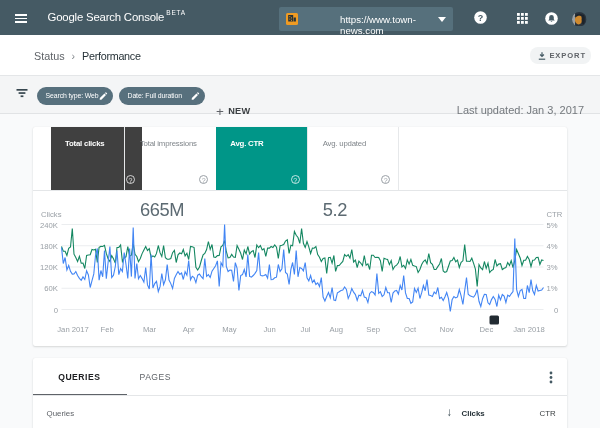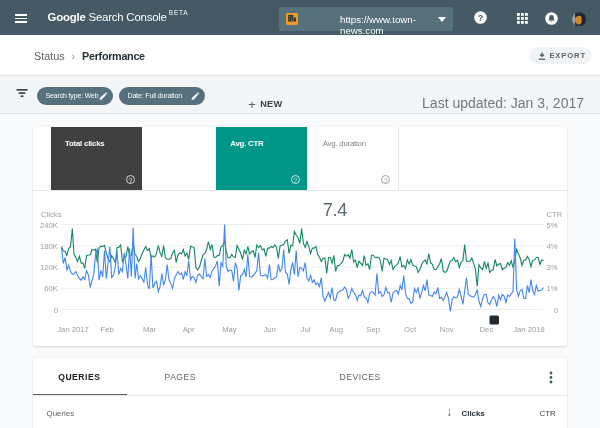--- a/index.html
+++ b/index.html
@@ -4,41 +4,41 @@
 <style>
   * { margin:0; padding:0; box-sizing:border-box; }
   html,body { width:600px; height:428px; overflow:hidden; }
   body { font-family:"Liberation Sans", sans-serif; background:#f9fafb; position:relative; }
   .abs { position:absolute; }
 
   
   #topbar { position:absolute; left:0; top:0; width:600px; height:35px; background:#455a64; }
   #burger div { position:absolute; left:15px; width:11.5px; height:1.7px; background:#fff; }
   #logo { position:absolute; left:47.5px; top:10.4px; color:#fff; font-size:11.4px; letter-spacing:-0.2px; white-space:nowrap; }
-  #logo b { font-weight:700; }
+  #logo b { font-weight:400; }
   #logo sup { font-size:6.5px; letter-spacing:0.8px; position:relative; top:-1px; left:2px; }
   #urlbox { position:absolute; left:279px; top:7px; width:174px; height:24px; background:#56707c; border-radius:2px; }
   #favicon { position:absolute; left:7px; top:5.5px; width:12px; height:12px; background:#ef9b23; border-radius:1.5px; }
   #urltext { position:absolute; left:28px; top:6.8px; color:#fff; font-size:9.7px;padding-left:33px; }
   #urlarrow { position:absolute; right:7px; top:9.5px; width:0; height:0; border-left:4.5px solid transparent; border-right:4.5px solid transparent; border-top:5px solid #fff; }
 
   
   #crumbbar { position:absolute; left:0; top:35px; width:600px; height:40.5px; background:#fff; border-bottom:1px solid #e4e6e8; }
   #crumbs { position:absolute; left:34px; top:14.5px; font-size:10.8px; color:#5f6368; }
   #crumbs .sep { color:#80868b; margin:0 7px; font-size:10.5px; }
-  #crumbs .cur { color:#263238; font-weight:700; letter-spacing:-0.3px; }
+  #crumbs .cur { color:#263238; font-weight:400; letter-spacing:-0.3px; }
   #exportbtn { position:absolute; right:9px; top:12px; width:61px; height:17px; background:#f1f3f4; border-radius:8px; color:#5f6368; font-size:7.6px; font-weight:700; letter-spacing:0.9px; line-height:17.5px; text-align:right; padding-right:5px; }
 
   
   #filterband { position:absolute; left:0; top:75.5px; width:600px; height:38px; background:#f4f5f6; border-bottom:1px solid #e1e3e5; }
   .chip { position:absolute; top:11.5px; height:17.5px; background:#57707d; border-radius:9px; color:#fff; font-size:6.9px; line-height:18px; padding-left:8.5px; white-space:nowrap; letter-spacing:-0.1px; }
   .chip svg { position:absolute; right:5.5px; top:5px; }
-  #newbtn { position:absolute; left:216px; top:21px; color:#3c4043; font-size:9.2px; font-weight:700; letter-spacing:0.3px;margin-left:32px; }
+  #newbtn { position:absolute; left:216px; top:28px; color:#3c4043; font-size:9.2px; font-weight:700; letter-spacing:0.3px; }
   #newbtn .plus { font-size:13.5px; font-weight:400; vertical-align:-2px; margin-right:4px; color:#5f6368; }
-  #lastupd { position:absolute; right:16px; top:19px; color:#74797e; font-size:14px; }
+  #lastupd { position:absolute; right:16px; top:28px; color:#74797e; font-size:11px; }
 
   
   .card { position:absolute; left:32.5px; width:534px; background:#fff; border-radius:2px; box-shadow:0 1px 2px rgba(60,64,67,0.18), 0 0 1px rgba(60,64,67,0.1); }
   #card1 { top:126.5px; height:219px; }
   #card2 { top:357.5px; height:71px; border-radius:2px 2px 0 0; }
 
   
   .tile { position:absolute; top:0; height:63.5px; }
   .tile .lbl { position:absolute; left:14.5px; top:12.5px; font-size:7.8px; font-weight:700; letter-spacing:-0.2px; }
   .tile .num { position:absolute; left:14.5px; top:28.5px; font-size:18.3px; letter-spacing:-0.4px;margin-top:44px; }
@@ -150,28 +150,33 @@
   <div id="newbtn"><span class="plus">+</span>NEW</div>
   <div id="lastupd">Last updated: Jan 3, 2017</div>
 </div>
 
 <div class="card" id="card1">
   <div class="tile on" style="left:18px; width:91.9px; background:#404040;">
     <div class="lbl">Total clicks</div>
       <div class="num">26.6K</div>
       <div class="q">?</div>
   </div>
+  <div class="tile off" style="left:91.9px; width:91.4px; border-left:1px solid #e6e8ea;">
+    <div class="lbl">Total impressions</div>
+      <div class="num">665M</div>
+      <div class="q">?</div>
+  </div>
   <div class="tile on" style="left:183.3px; width:91.4px; background:#009688;">
     <div class="lbl">Avg. CTR</div>
       <div class="num">4%</div>
       <div class="q">?</div>
   </div>
   <div class="tile off" style="left:274.7px; width:91.4px; border-left:1px solid #e6e8ea; border-right:1px solid #e6e8ea;">
-    <div class="lbl">Avg. duration</div>
-      <div class="num">7.4</div>
+    <div class="lbl">Avg. updated</div>
+      <div class="num">5.2</div>
       <div class="q">?</div>
   </div>
   <div class="abs" style="left:0;top:63.5px;width:534px;height:1px;background:#e4e6e8"></div>
 
   <svg class="abs" style="left:0;top:64px;overflow:visible" width="534" height="155" viewBox="0 0 534 155">
 
     <g stroke="#ebedef" stroke-width="1">
       <line x1="28.5" y1="33.5" x2="510.5" y2="33.5"></line>
       <line x1="28.5" y1="54.75" x2="510.5" y2="54.75"></line>
       <line x1="28.5" y1="76" x2="510.5" y2="76"></line>
@@ -207,22 +212,21 @@
       <text x="496" y="140.5" text-anchor="middle">Jan 2018</text>
     </g>
     <rect x="456.5" y="124.5" width="9.5" height="9" rx="1.5" fill="#222b32"></rect>
     <polyline id="greenline" fill="none" stroke="#148761" stroke-width="1.1" points="28.5,55.5 30.3,60.2 32.1,60.2 33.9,64.5 35.7,57.3 37.5,56.0 39.3,37.5 41.0,63.2 42.8,66.5 44.6,70.5 46.4,65.4 48.2,72.2 50.0,72.1 51.8,77.5 53.6,64.5 55.4,64.0 57.2,63.8 59.0,58.5 60.8,59.0 62.5,58.2 64.3,71.5 66.1,56.3 67.9,55.4 69.7,55.5 71.5,54.4 73.3,62.4 75.1,67.7 76.9,70.5 78.7,64.7 80.5,67.7 82.3,72.1 84.0,56.5 85.8,56.4 87.6,54.0 89.4,70.5 91.2,66.8 93.0,65.8 94.8,55.5 96.6,65.2 98.4,64.1 100.2,52.5 102.0,63.3 103.8,65.5 105.5,70.7 107.3,67.5 109.1,62.6 110.9,59.0 112.7,55.5 114.5,59.5 116.3,57.7 118.1,66.5 119.9,64.9 121.7,66.0 123.5,62.4 125.3,54.5 127.1,61.9 128.8,65.4 130.6,54.5 132.4,66.8 134.2,68.2 136.0,68.3 137.8,67.5 139.6,61.7 141.4,59.4 143.2,71.5 145.0,63.8 146.8,62.0 148.6,62.7 150.3,58.5 152.1,64.9 153.9,62.3 155.7,68.5 157.5,55.4 159.3,55.7 161.1,56.5 162.9,76.2 164.7,79.0 166.5,76.1 168.3,69.5 170.1,63.8 171.8,62.4 173.6,58.5 175.4,50.5 177.2,58.4 179.0,53.5 180.8,66.0 182.6,66.5 184.4,64.6 186.2,64.5 188.0,55.8 189.8,54.5 191.6,49.5 193.3,60.5 195.1,66.8 196.9,66.5 198.7,63.4 200.5,66.1 202.3,66.4 204.1,54.5 205.9,58.2 207.7,62.3 209.5,68.5 211.3,59.0 213.1,62.9 214.8,55.5 216.6,63.0 218.4,60.7 220.2,59.6 222.0,66.5 223.8,54.0 225.6,56.7 227.4,54.5 229.2,59.0 231.0,57.7 232.8,65.5 234.6,57.1 236.4,57.1 238.1,55.5 239.9,56.5 241.7,53.9 243.5,56.2 245.3,67.5 247.1,54.7 248.9,54.2 250.7,53.5 252.5,50.1 254.3,48.8 256.1,62.5 257.9,54.3 259.6,54.8 261.4,40.5 263.2,44.3 265.0,46.5 266.8,52.4 268.6,37.5 270.4,52.3 272.2,56.5 274.0,50.5 275.8,55.8 277.6,62.5 279.4,57.1 281.1,57.2 282.9,55.5 284.7,63.5 286.5,66.3 288.3,70.5 290.1,67.5 291.9,67.0 293.7,82.5 295.5,66.6 297.3,66.3 299.1,72.1 300.9,64.5 302.6,80.4 304.4,74.6 306.2,74.5 308.0,72.4 309.8,70.5 311.6,63.5 313.4,65.3 315.2,63.7 317.0,67.1 318.8,58.5 320.6,71.0 322.4,69.1 324.2,76.5 325.9,70.1 327.7,72.0 329.5,74.6 331.3,64.5 333.1,74.3 334.9,72.9 336.7,78.5 338.5,64.2 340.3,64.2 342.1,66.5 343.9,66.2 345.7,66.6 347.4,69.7 349.2,80.5 351.0,67.3 352.8,68.0 354.6,68.5 356.4,73.6 358.2,69.5 360.0,78.5 361.8,75.3 363.6,74.1 365.4,71.8 367.2,65.5 368.9,75.9 370.7,74.3 372.5,77.5 374.3,68.9 376.1,73.1 377.9,68.5 379.7,74.3 381.5,75.0 383.3,75.6 385.1,81.5 386.9,78.5 388.7,73.5 390.4,70.5 392.2,68.9 394.0,72.7 395.8,62.5 397.6,71.7 399.4,73.4 401.2,78.5 403.0,78.5 404.8,75.6 406.6,73.0 408.4,67.5 410.2,79.9 411.9,81.4 413.7,80.5 415.5,75.2 417.3,70.0 419.1,69.6 420.9,66.5 422.7,70.8 424.5,69.0 426.3,76.5 428.1,71.3 429.9,69.8 431.7,53.5 433.5,70.3 435.2,70.3 437.0,70.5 438.8,67.2 440.6,72.4 442.4,78.1 444.2,95.5 446.0,73.6 447.8,77.0 449.6,78.7 451.4,70.5 453.2,77.4 455.0,72.1 456.7,81.5 458.5,79.5 460.3,78.4 462.1,68.5 463.9,75.0 465.7,73.1 467.5,72.6 469.3,78.5 471.1,77.2 472.9,76.6 474.7,71.5 476.5,74.5 478.2,69.6 480.0,76.5 481.8,69.3 483.6,58.5 485.4,62.8 487.2,67.0 489.0,74.5 490.8,69.2 492.6,69.2 494.4,65.5 496.2,68.5 498.0,75.5 499.7,69.3 501.5,69.0 503.3,66.5 505.1,66.4 506.9,73.5 508.7,69.0 510.5,69.5"></polyline>
     <polyline id="blueline" fill="none" stroke="#4285f4" stroke-width="1.1" points="28.5,56.5 30.3,72.5 32.1,66.5 33.9,78.9 35.7,74.5 37.5,80.3 39.3,83.1 41.0,83.0 42.8,80.5 44.6,84.5 46.4,87.4 48.2,89.3 50.0,85.9 51.8,88.5 53.6,79.9 55.4,84.0 57.2,96.5 59.0,89.6 60.8,82.9 62.5,64.5 64.3,57.5 66.1,89.2 67.9,79.5 69.7,85.8 71.5,59.5 73.3,87.7 75.1,71.5 76.9,55.5 78.7,86.5 80.5,84.2 82.3,75.5 84.0,59.5 85.8,83.7 87.6,77.5 89.4,80.5 91.2,61.5 93.0,73.5 94.8,87.5 96.6,57.5 98.4,85.6 100.2,36.5 102.0,87.4 103.8,72.5 105.5,87.7 107.3,84.5 109.1,87.6 110.9,91.2 112.7,76.5 114.5,93.9 116.3,98.0 118.1,63.5 119.9,97.0 121.7,92.6 123.5,90.3 125.3,100.5 127.1,95.4 128.8,82.5 130.6,93.7 132.4,88.8 134.2,73.5 136.0,89.0 137.8,92.6 139.6,97.5 141.4,87.4 143.2,83.8 145.0,80.5 146.8,83.4 148.6,82.0 150.3,88.5 152.1,80.7 153.9,84.2 155.7,69.5 157.5,88.8 159.3,85.3 161.1,86.5 162.9,91.6 164.7,84.2 166.5,83.1 168.3,85.7 170.1,87.7 171.8,67.5 173.6,85.4 175.4,83.7 177.2,86.5 179.0,80.2 180.8,77.5 182.6,74.8 184.4,69.9 186.2,95.5 188.0,71.7 189.8,75.2 191.6,33.5 193.3,75.4 195.1,80.5 196.9,79.1 198.7,79.3 200.5,90.5 202.3,71.6 204.1,77.3 205.9,99.5 207.7,84.6 209.5,83.6 211.3,78.5 213.1,85.9 214.8,63.5 216.6,85.4 218.4,86.1 220.2,84.5 222.0,82.3 223.8,79.6 225.6,61.5 227.4,84.2 229.2,84.9 231.0,84.5 232.8,83.5 234.6,87.2 236.4,73.5 238.1,88.7 239.9,88.5 241.7,86.8 243.5,86.2 245.3,73.5 247.1,80.5 248.9,77.8 250.7,58.5 252.5,81.5 254.3,83.1 256.1,93.5 257.9,78.4 259.6,71.5 261.4,83.5 263.2,59.5 265.0,85.8 266.8,76.5 268.6,77.5 270.4,79.9 272.2,71.5 274.0,86.9 275.8,89.9 277.6,84.5 279.4,91.5 281.1,89.0 282.9,93.5 284.7,91.8 286.5,95.6 288.3,86.5 290.1,106.1 291.9,110.0 293.7,105.5 295.5,101.5 297.3,106.7 299.1,96.5 300.9,109.1 302.6,109.5 304.4,101.9 306.2,100.8 308.0,99.5 309.8,99.1 311.6,96.0 313.4,98.4 315.2,107.5 317.0,103.4 318.8,97.5 320.6,101.2 322.4,103.6 324.2,109.5 325.9,104.2 327.7,104.8 329.5,99.5 331.3,106.1 333.1,106.6 334.9,111.5 336.7,102.4 338.5,100.6 340.3,101.5 342.1,103.9 343.9,82.5 345.7,102.4 347.4,100.7 349.2,105.5 351.0,103.8 352.8,96.5 354.6,101.7 356.4,101.7 358.2,111.5 360.0,102.1 361.8,99.9 363.6,99.5 365.4,103.0 367.2,94.5 368.9,99.0 370.7,84.5 372.5,101.9 374.3,107.5 376.1,107.5 377.9,112.3 379.7,110.9 381.5,97.5 383.3,101.4 385.1,97.1 386.9,107.5 388.7,101.7 390.4,94.5 392.2,99.7 394.0,88.5 395.8,104.0 397.6,104.6 399.4,105.5 401.2,101.0 403.0,102.8 404.8,96.5 406.6,107.5 408.4,106.3 410.2,109.5 411.9,106.0 413.7,101.5 415.5,107.6 417.3,120.5 419.1,108.8 420.9,105.5 422.7,106.9 424.5,105.9 426.3,98.5 428.1,104.9 429.9,113.5 431.7,99.7 433.5,86.5 435.2,103.2 437.0,104.8 438.8,105.5 440.6,106.2 442.4,103.5 444.2,98.5 446.0,110.3 447.8,115.5 449.6,107.7 451.4,103.3 453.2,103.5 455.0,111.8 456.7,113.5 458.5,108.6 460.3,105.5 462.1,108.4 463.9,115.5 465.7,104.1 467.5,108.9 469.3,103.5 471.1,105.0 472.9,111.5 474.7,104.1 476.5,105.5 478.2,102.8 480.0,100.5 481.8,47.5 483.6,98.3 485.4,105.5 487.2,99.6 489.0,98.5 490.8,107.5 492.6,107.4 494.4,94.5 496.2,101.7 498.0,88.5 499.7,99.5 501.5,103.5 503.3,94.5 505.1,100.0 506.9,99.5 508.7,99.0 510.5,96.5"></polyline>
   </svg>
 </div>
 
 <div class="card" id="card2">
   <div class="tab sel" style="left:0">QUERIES</div>
-  <div class="tab" style="left:101px">PAGES</div>
-  <div class="tab" style="left:280.8px">DEVICES</div>
+  <div class="tab" style="left:76px">PAGES</div>
   <svg class="abs" style="left:516px;top:13px" width="4" height="13" viewBox="0 0 4 13">
     <g fill="#455a64">
         <circle cx="2" cy="2" r="1.4"></circle>
         <circle cx="2" cy="6.5" r="1.4"></circle>
         <circle cx="2" cy="11" r="1.4"></circle>
       </g>
   </svg>
   <div id="tabline"></div>
   <div id="tabdiv"></div>
   <div id="thead">

